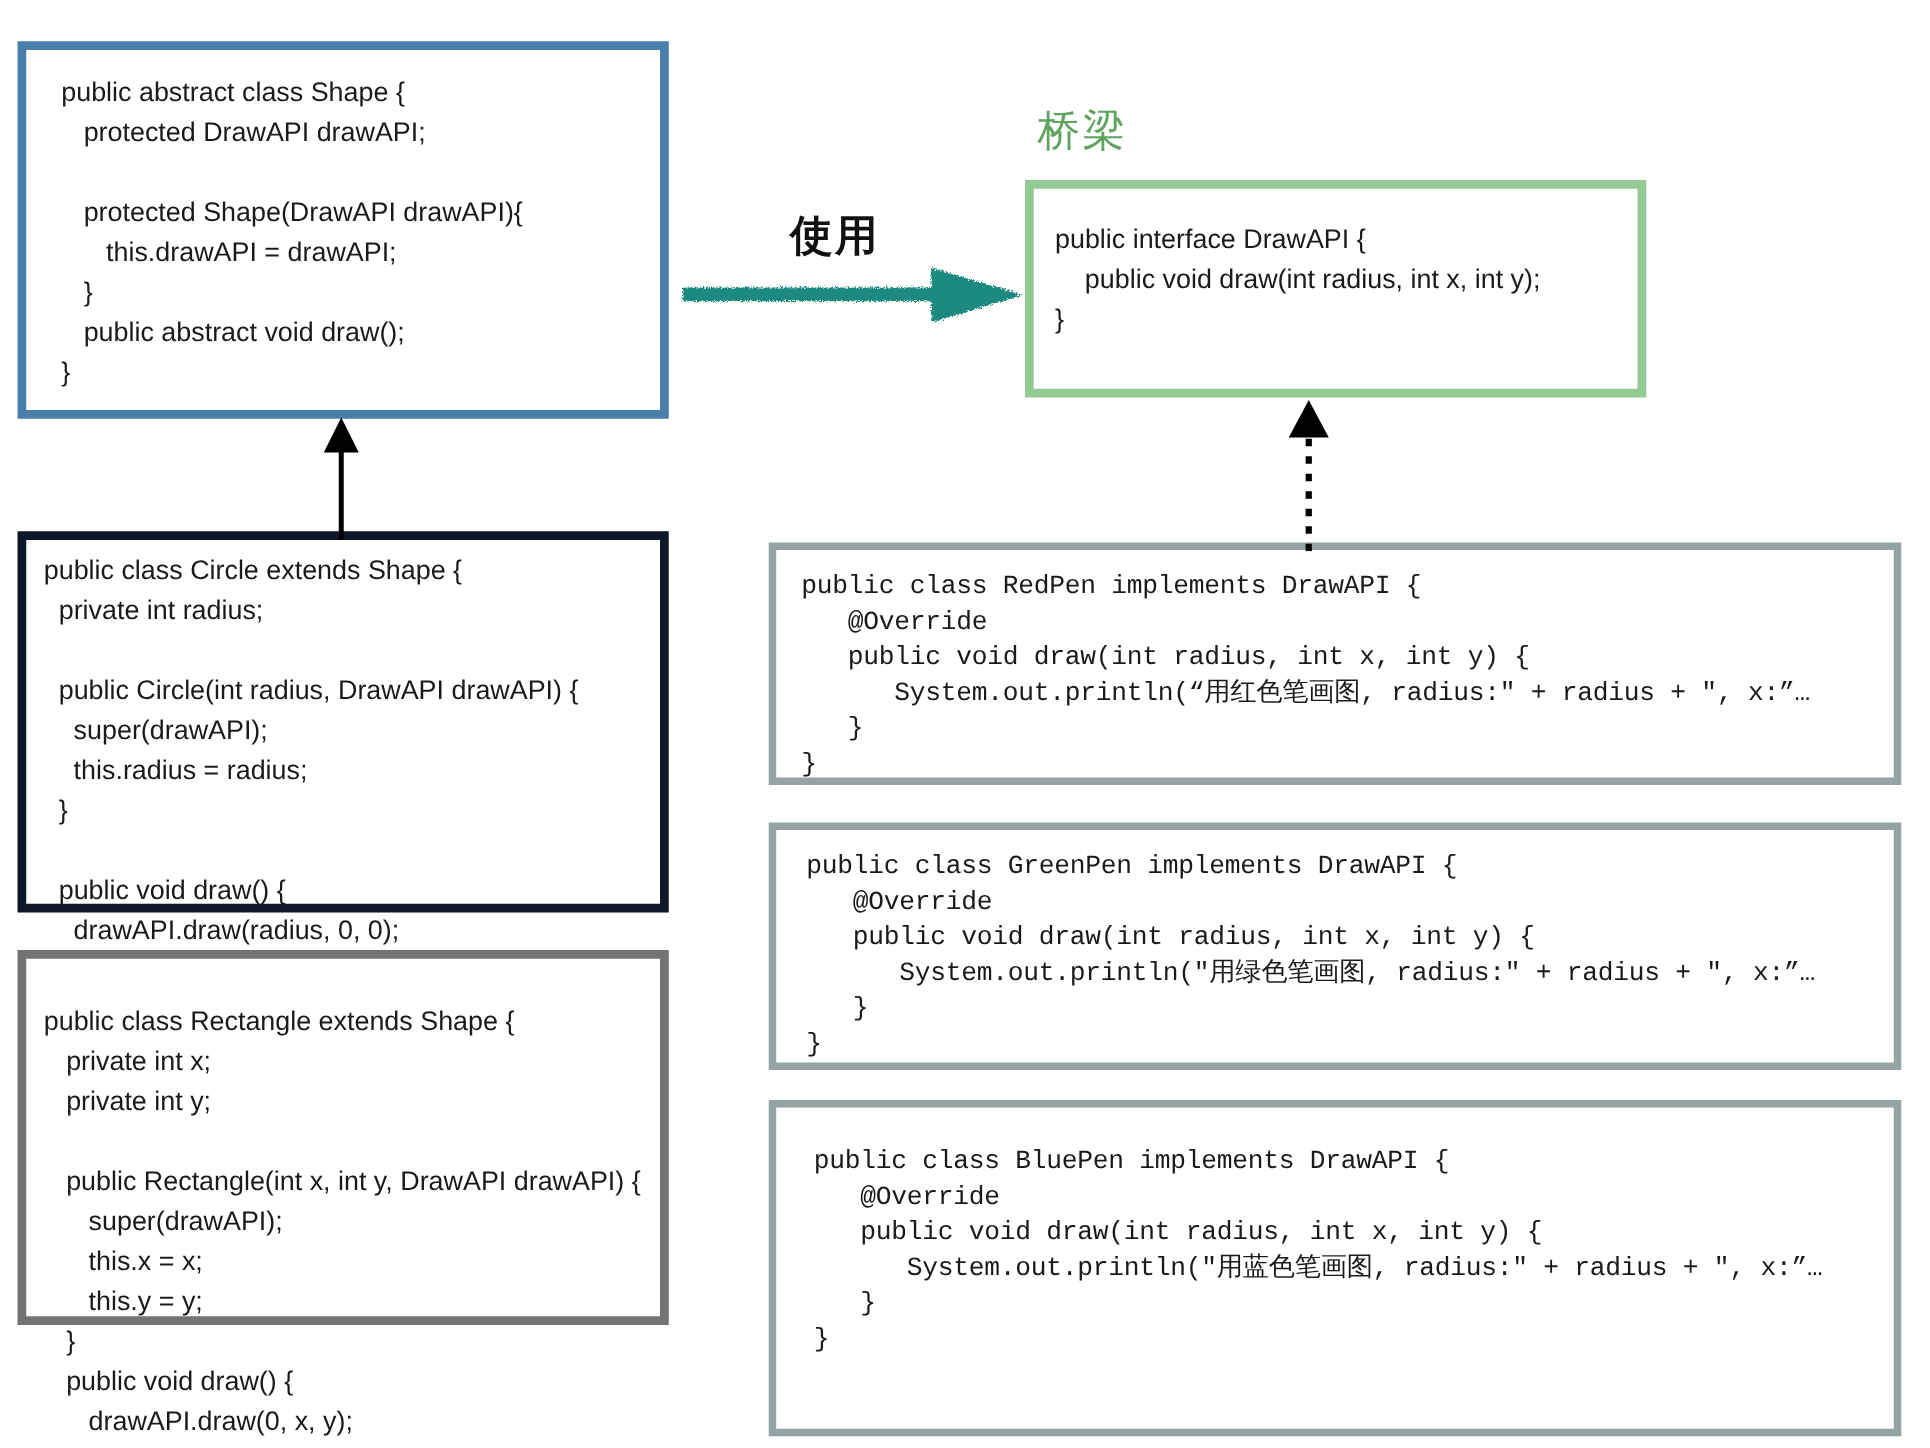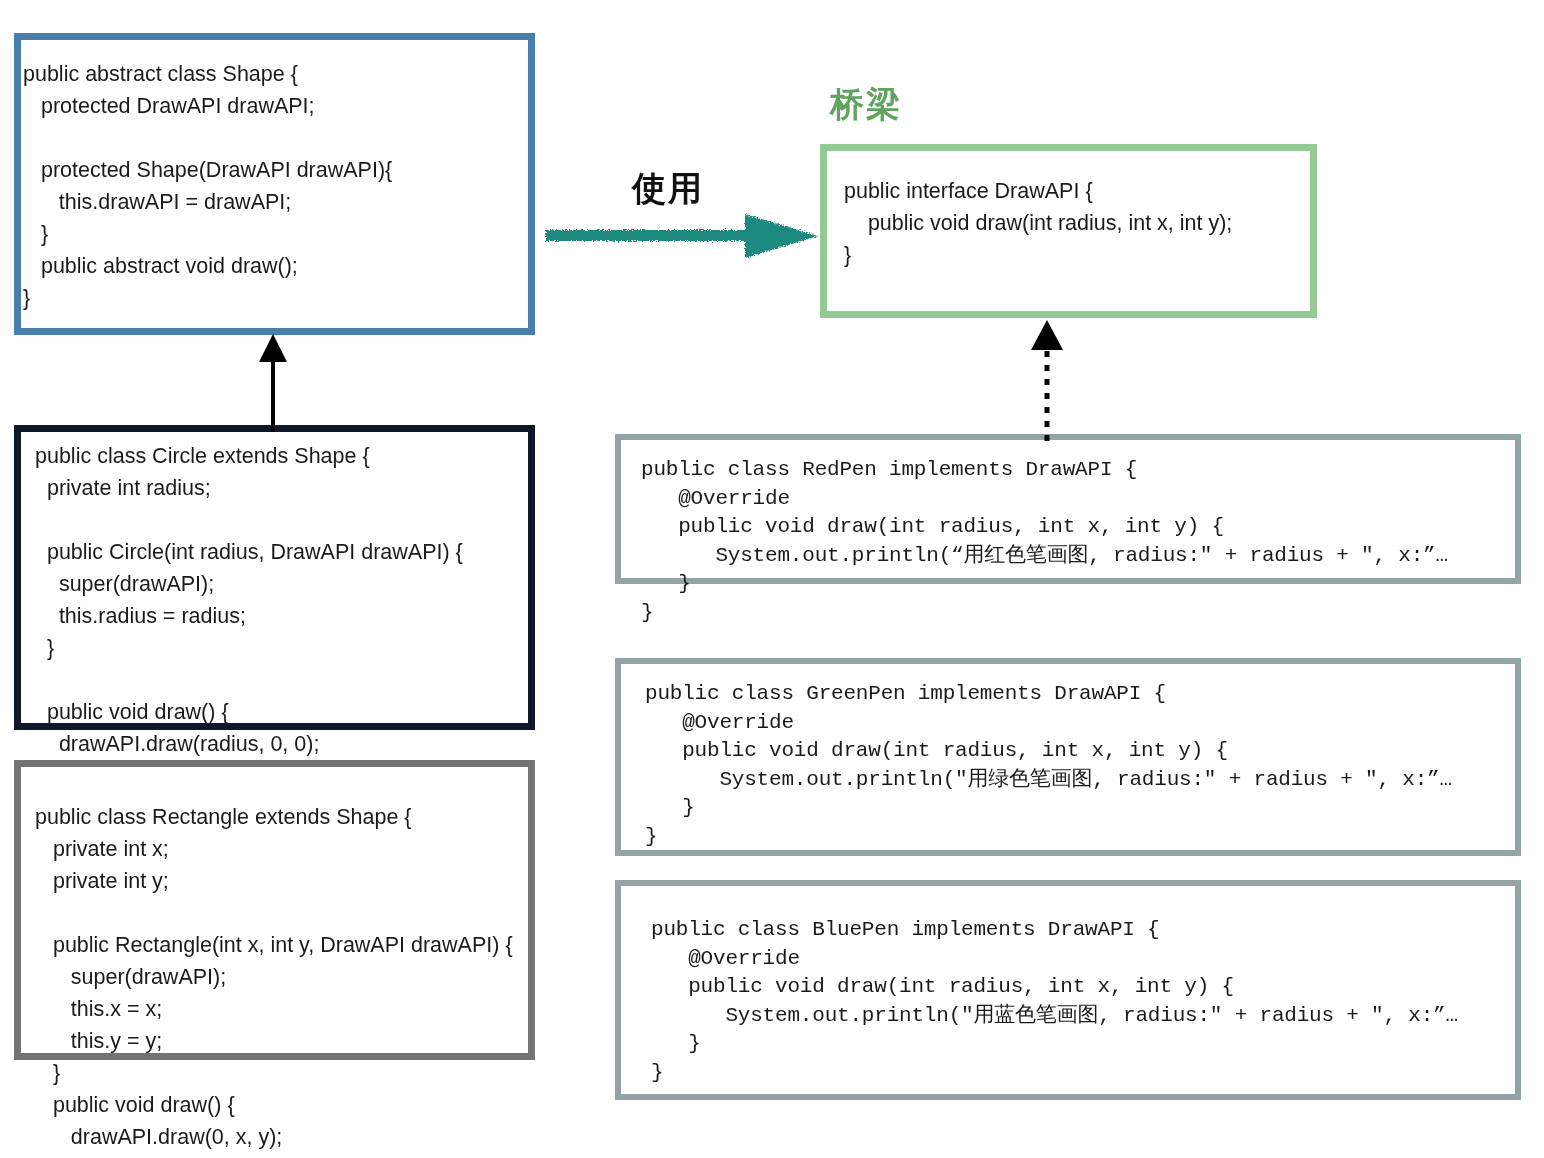--- a/index.html
+++ b/index.html
@@ -39,21 +39,21 @@
     line-height: 28.5px;
     letter-spacing: -0.2px;
   }
 
   
   #shape-box {
     left: 14px;  top: 33px;
     width: 521px; height: 302px;
     border: 7px solid #4a7fab;
   }
-  #shape-box .code-text { padding: 18px 0 0 2px; }
+  #shape-box .code-text { padding: 18px 0 0 28px; }
 
   #circle-box {
     left: 14px; top: 425px;
     width: 521px; height: 305px;
     border: 7px solid #0f172a;
   }
   #circle-box .code-text { padding: 8px 0 0 14px; }
 
   #rectangle-box {
     left: 14px; top: 760px;
@@ -67,41 +67,41 @@
     width: 497px; height: 174px;
     border: 7px solid #93ca93;
   }
   #drawapi-box .code-text { padding: 24px 16px 0 17px; }
 
   .pen-box {
     left: 615px;
     width: 906px;
     border: 6px solid #94a3a3;
   }
-  #redpen-box   { top: 434px; height: 150px; }
+  #redpen-box   { top: 434px; height: 194px; }
   #greenpen-box { top: 658px; height: 198px; }
-  #bluepen-box  { top: 880px; height: 220px; }
+  #bluepen-box  { top: 880px; height: 269px; }
   #redpen-box   .code-text { padding: 16px 0 0 20px; }
   #greenpen-box .code-text { padding: 16px 0 0 24px; }
   #bluepen-box  .code-text { padding: 30px 0 0 30px; }
 
   
   #pattern-title {
     position: absolute;
     right: 42px; top: 38px;
     font-size: 37px;
     font-weight: bold;
     color: #ef9a3c;
     letter-spacing: 2px;
   }
   #bridge-title {
     position: absolute;
     left: 830px; top: 82px;
     font-size: 34px;
-    font-weight: bold;
+    font-weight: normal;
     color: #5fa35f;
     letter-spacing: 2px;
   }
   #use-label {
     position: absolute;
     left: 632px; top: 166px;
     font-size: 34px;
     font-weight: bold;
     color: #111111;
     letter-spacing: 2px;

